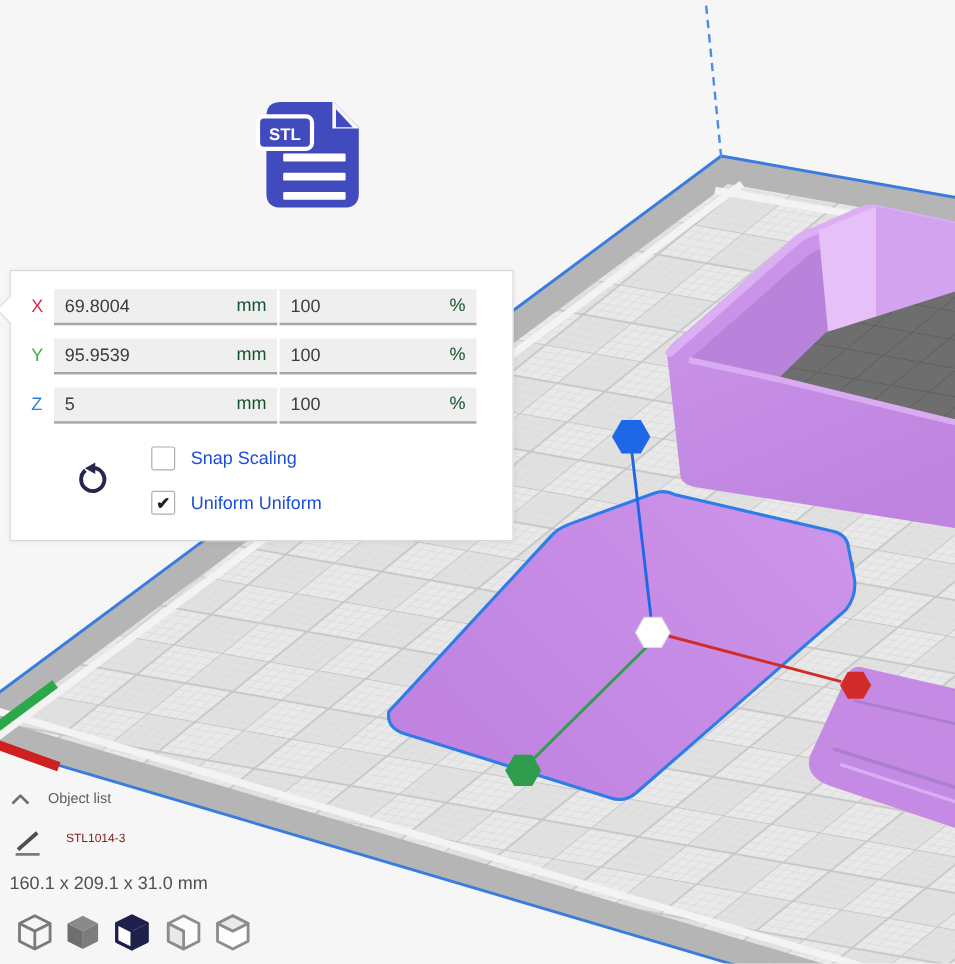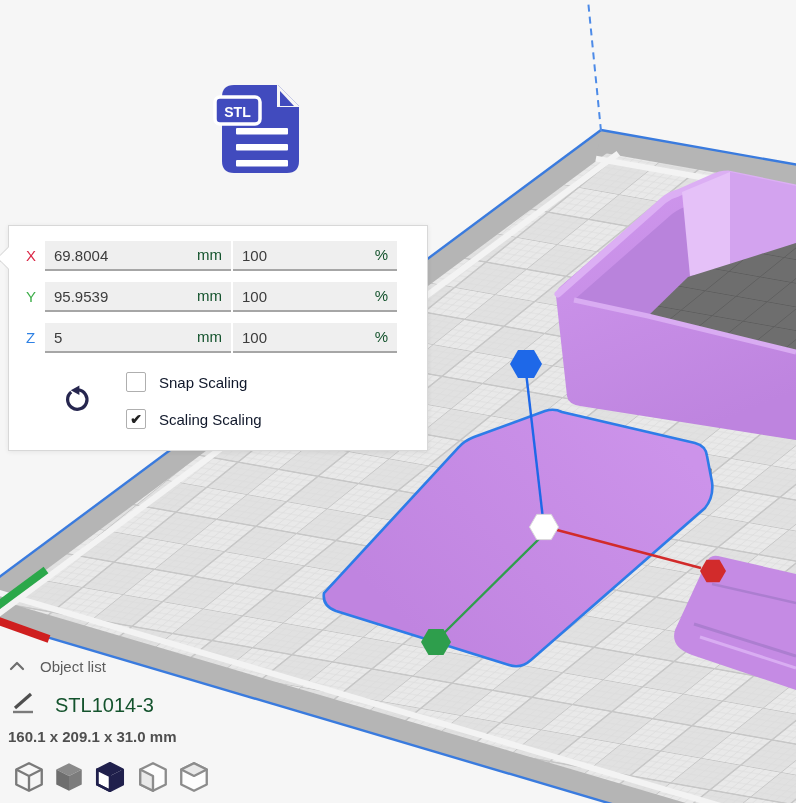--- a/index.html
+++ b/index.html
@@ -35,28 +35,28 @@
   }
   .unit{position:absolute;right:9px;top:5px;font-size:15px;color:#14532d;pointer-events:none;}
   .reset-btn{position:absolute;left:53px;top:158px;width:32px;height:32px;cursor:pointer;background:none;border:none;padding:0;}
   .chk-row{position:absolute;left:117px;height:22px;}
   .chk-row.c0{top:146px}.chk-row.c1{top:183px}
   .chk-box{
     position:absolute;left:0;top:0;width:20px;height:20px;background:#FFF;
     border:1px solid #AFAFAF;border-radius:2px;box-sizing:border-box;
     font-size:14px;font-weight:bold;color:#222;text-align:center;line-height:18px;cursor:pointer;
   }
-  .chk-label{position:absolute;left:33px;top:2px;font-size:15px;color:#0f172a;white-space:nowrap;}
+  .chk-label{position:absolute;left:33px;top:2px;font-size:15px;color:#1d4ed8;white-space:nowrap;}
 
   
-  .objlist-header{position:absolute;left:40px;top:658px;font-size:15px;color:#5C5C5C;}
+  .objlist-header{position:absolute;left:40px;top:658px;font-size:12px;color:#5C5C5C;}
   .objlist-chevron{position:absolute;left:9px;top:660px;}
   .objlist-item-icon{position:absolute;left:11px;top:691px;}
-  .objlist-item-label{position:absolute;left:55px;top:694px;font-size:20px;color:#14532d;}
-  .dims-label{position:absolute;left:8px;top:728px;font-size:15px;color:#4F4F4F;font-weight:bold;}
+  .objlist-item-label{position:absolute;left:55px;top:694px;font-size:10px;color:#7f1d1d;}
+  .dims-label{position:absolute;left:8px;top:728px;font-size:15px;color:#4F4F4F;}
   .view-toolbar{position:absolute;left:10px;top:760px;height:36px;}
   .tool{position:absolute;top:0;width:34px;height:34px;cursor:pointer;}
   .tool.t0{left:2px}.tool.t1{left:42px}.tool.t2{left:83px}.tool.t3{left:126px}.tool.t4{left:167px}
 
   
   .stl-icon{position:absolute;left:210px;top:80px;}
 </style>
 </head>
 <body>
 
@@ -212,21 +212,21 @@
       <polygon points="13.2,0.4 13.2,8.6 5.8,4.5" fill="#26264F"></polygon>
     </svg>
   </button>
 
   <div class="chk-row c0">
     <div class="chk-box"></div>
     <span class="chk-label">Snap Scaling</span>
   </div>
   <div class="chk-row c1">
     <div class="chk-box">✔</div>
-    <span class="chk-label">Scaling Scaling</span>
+    <span class="chk-label">Uniform Uniform</span>
   </div>
 </div>
 
 <svg class="objlist-chevron" width="18" height="12" viewBox="0 0 18 12">
   <polyline points="2,9 8,3 14,9" fill="none" stroke="#6E6E6E" stroke-width="2.2" stroke-linecap="round" stroke-linejoin="round"></polyline>
 </svg>
 <div class="objlist-header">Object list</div>
 
 <svg class="objlist-item-icon" width="26" height="24" viewBox="0 0 26 24">
   <line x1="4" y1="17" x2="20" y2="3" stroke="#4F4F4F" stroke-width="3.2"></line>

